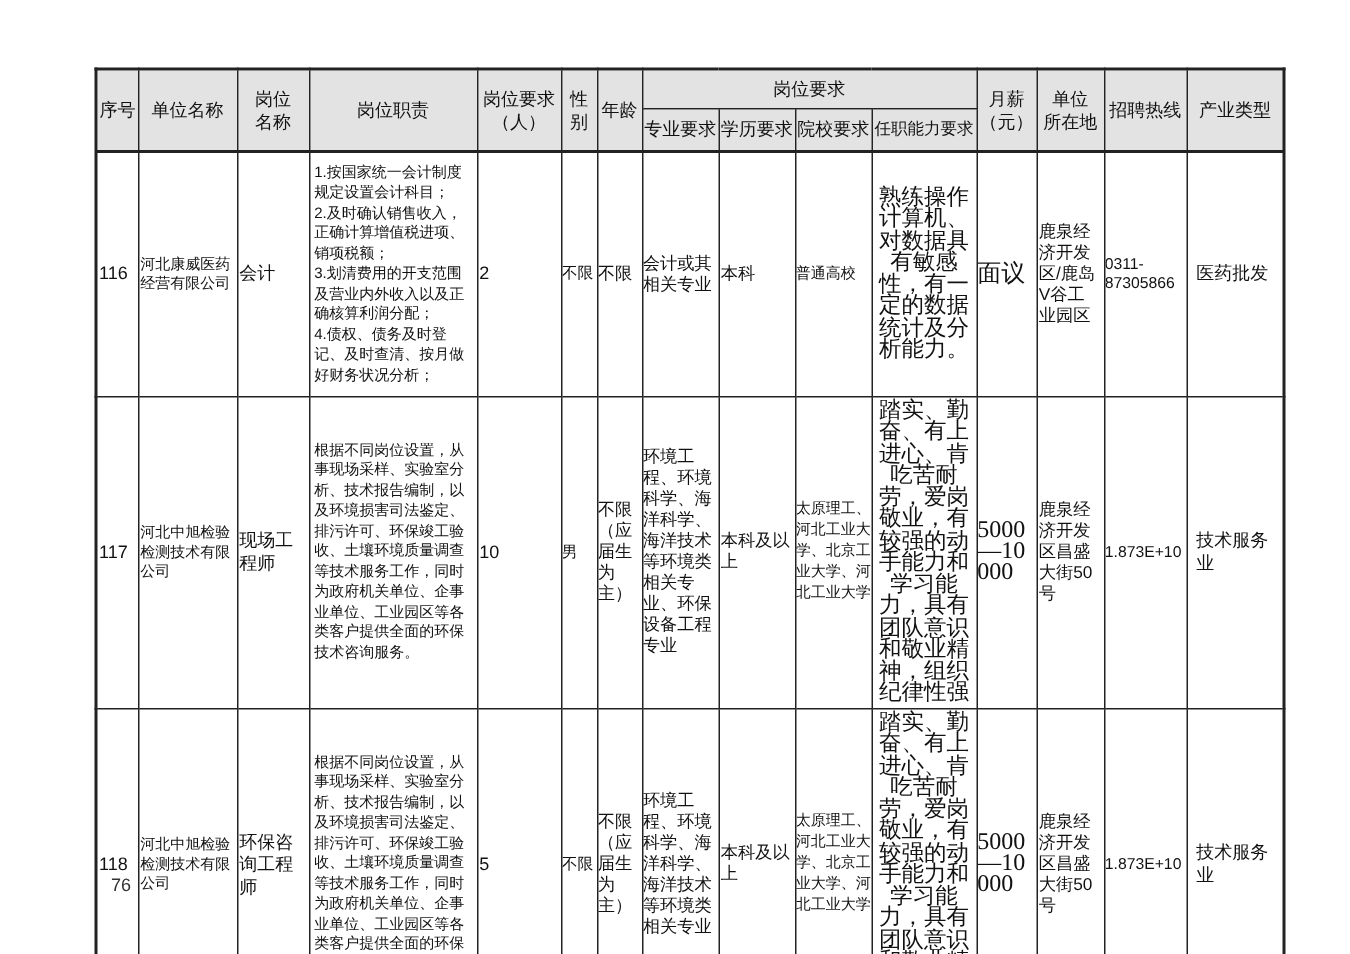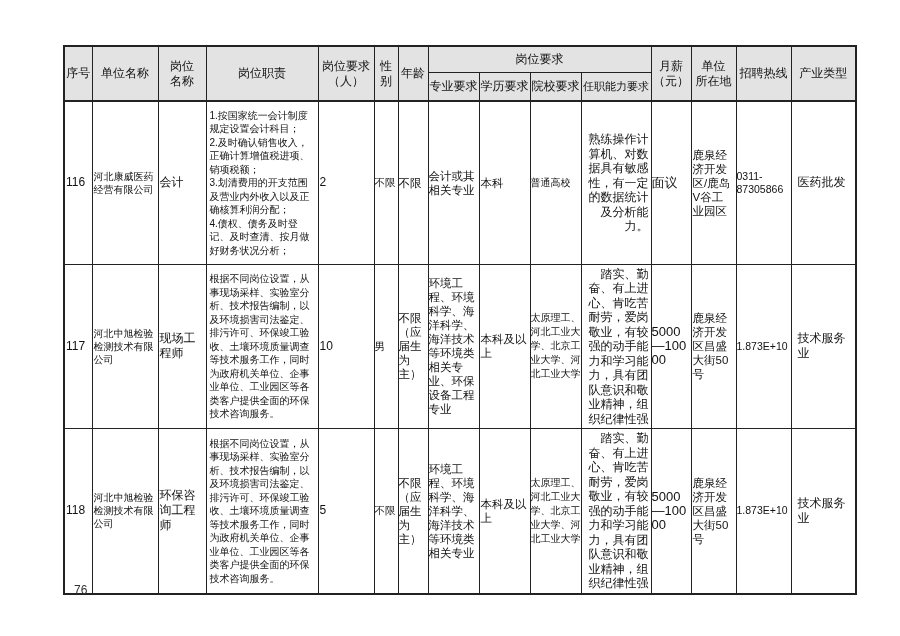--- a/index.html
+++ b/index.html
@@ -47,22 +47,22 @@
 
   .c-company { font-size: 10px;  line-height: 13px;   padding: 0 1px; }
   .c-pos     { font-size: 12px;  line-height: 15px; }
   .c-duties  { text-align: left; font-size: 10px; line-height: 13.5px;
                padding: 2px 3px; white-space: pre-wrap; margin-left: 48px; }
   .c-gender  { font-size: 10.5px; padding: 0; }
   .c-age     { font-size: 11.5px; line-height: 14px; padding: 1px 0; }
   .c-major   { font-size: 11.5px; line-height: 14px; padding: 1px 0; }
   .c-edu     { font-size: 11.5px; line-height: 14px; }
   .c-school  { font-size: 10px; line-height: 14px; padding: 1px 0; }
-  .c-ability { text-align: right; font-size: 12px; line-height: 14.5px; padding: 2px; }
-  .c-salary  { font-size: 13px; line-height: 14px; padding: 13px 0; word-break: break-all; }
+  .c-ability { text-align: center; font-size: 15px; line-height: 14.5px; padding: 2px; }
+  .c-salary  { font-size: 16px; line-height: 14px; padding: 13px 0; word-break: break-all; font-family: Liberation Serif, serif; }
   .c-loc     { font-size: 11.5px; line-height: 14px; padding: 1px; word-break: break-all; }
   .c-hotline { font-size: 10.5px; line-height: 13px; padding: 1px 0; }
   .c-industry{ font-size: 12px; line-height: 15px; padding: 0 6px; }
 
   .page-number {
     position: absolute; left: 74px; top: 583px;
     font-size: 12px; color: #333333;
   }
 </style>
 </head>

